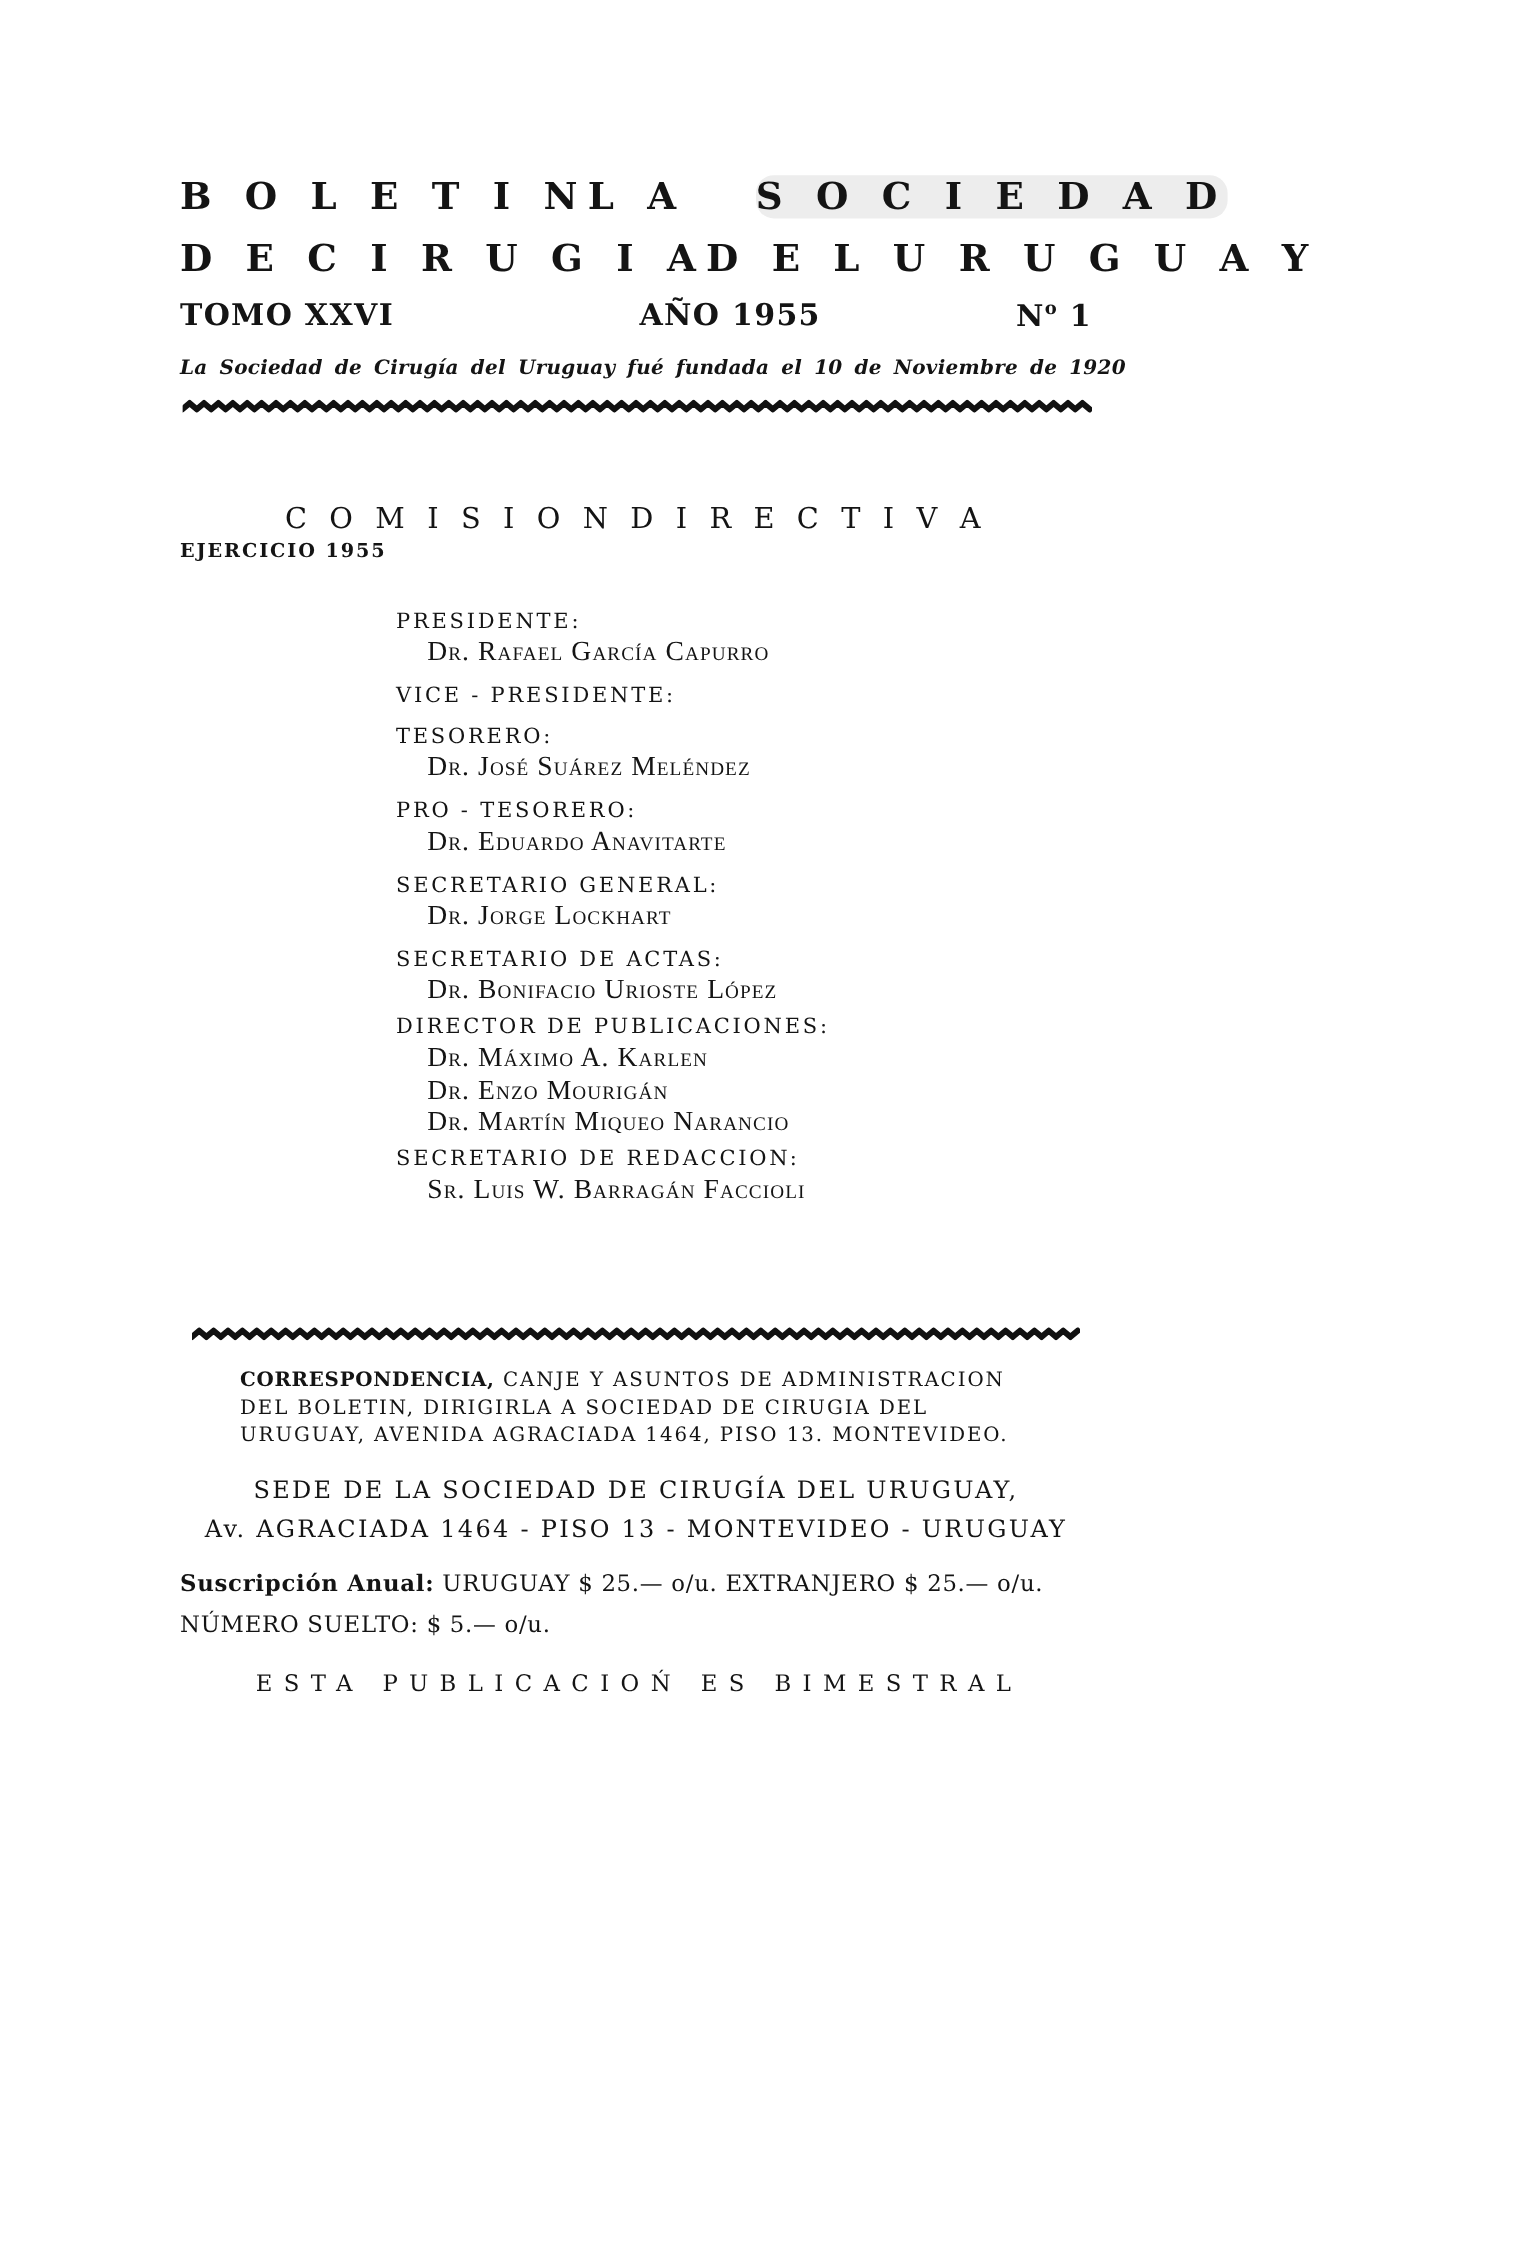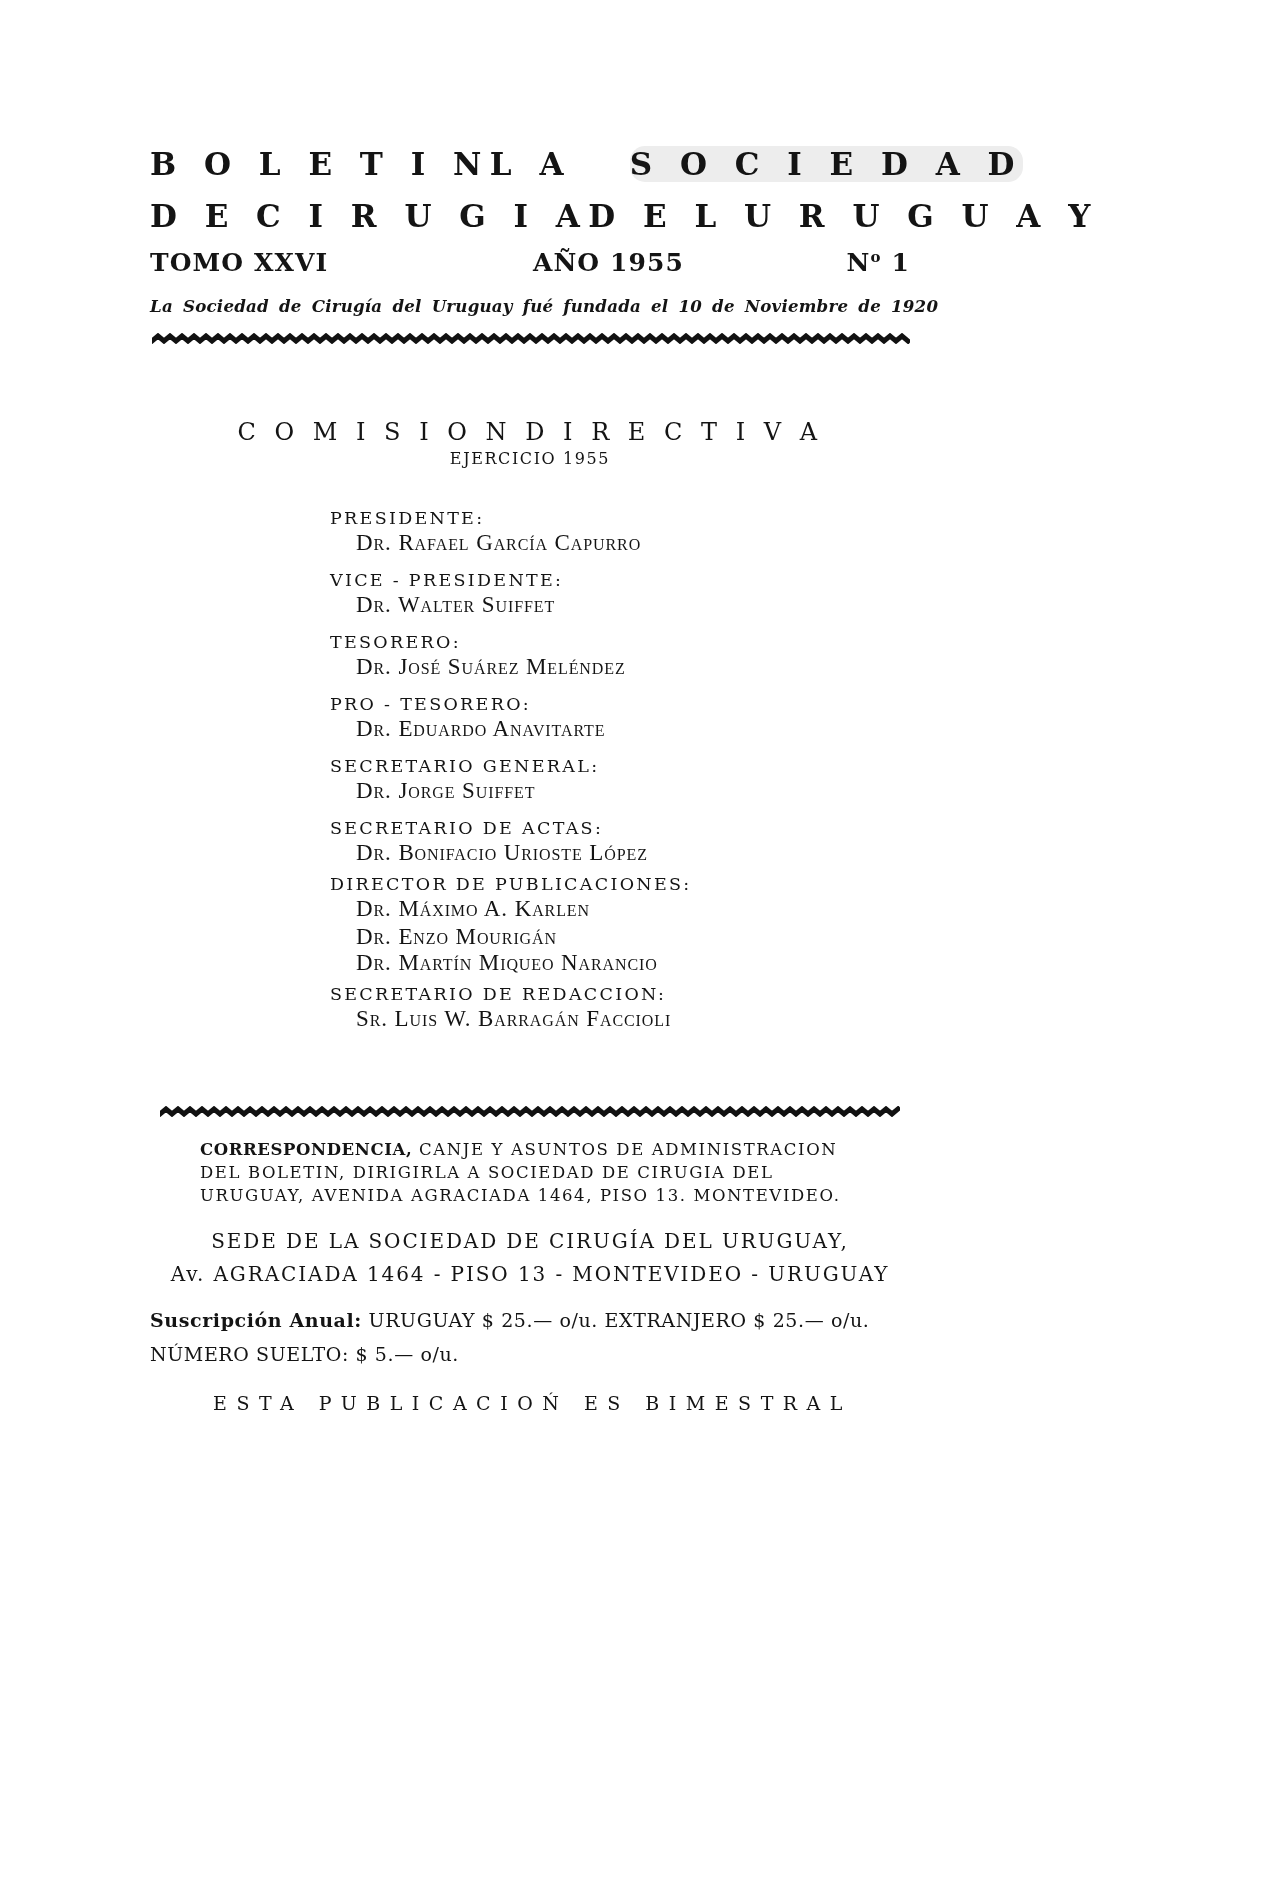--- a/index.html
+++ b/index.html
@@ -108,23 +108,22 @@
     font-weight: 400;
     letter-spacing: 5.5px;
     white-space: nowrap;
     font-family: "DejaVu Serif", "Liberation Serif", serif;
   }
   .cd-sub {
     position: absolute;
     left: 150px;
     top: 449px;
     width: 760px;
-    text-align: center;
     font-size: 16px;
-    font-weight: 400;
+    font-weight: 700;
     letter-spacing: 1.6px;
     white-space: nowrap;
     font-family: "DejaVu Serif", "Liberation Serif", serif;
   }
 
   
   .officers {
     position: absolute;
     left: 330px;
     top: 508px;
@@ -246,30 +245,29 @@
 
   <div class="cd-title">C O M I S I O N   D I R E C T I V A</div>
   <div class="cd-sub">EJERCICIO 1955</div>
 
   <div class="officers">
 
     <div class="off-role">PRESIDENTE:</div>
     <div class="off-name">Dr. Rafael García Capurro</div>
 
     <div class="off-role">VICE - PRESIDENTE:</div>
-    <div class="off-name">Dr. Walter Suiffet</div>
 
     <div class="off-role">TESORERO:</div>
     <div class="off-name">Dr. José Suárez Meléndez</div>
 
     <div class="off-role">PRO - TESORERO:</div>
     <div class="off-name">Dr. Eduardo Anavitarte</div>
 
     <div class="off-role">SECRETARIO GENERAL:</div>
-    <div class="off-name">Dr. Jorge Suiffet</div>
+    <div class="off-name">Dr. Jorge Lockhart</div>
 
     <div class="off-role">SECRETARIO DE ACTAS:</div>
     <div class="off-name">Dr. Bonifacio Urioste López</div>
 
     <div class="off-group-tight">
       <div class="off-role">DIRECTOR DE PUBLICACIONES:</div>
       <div class="off-name">Dr. Máximo A. Karlen</div>
     </div>
 
     <div class="off-name indent2">Dr. Enzo Mourigán</div>

